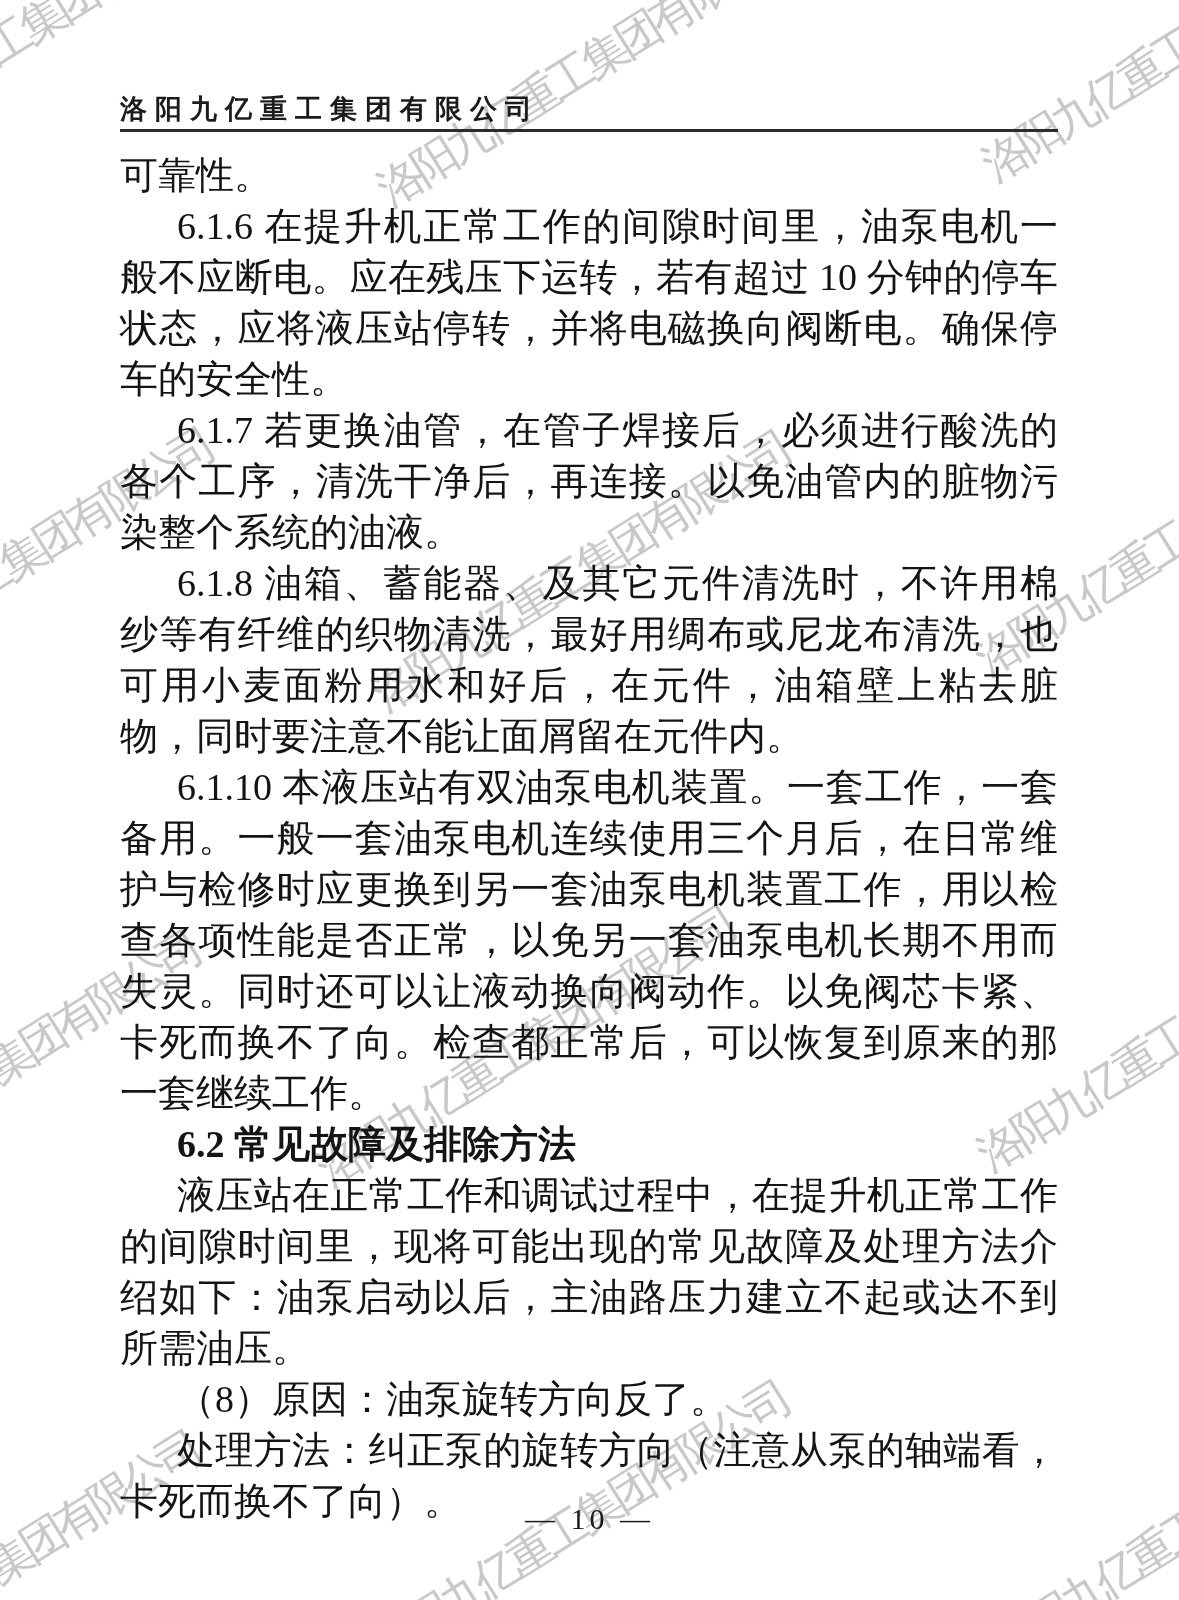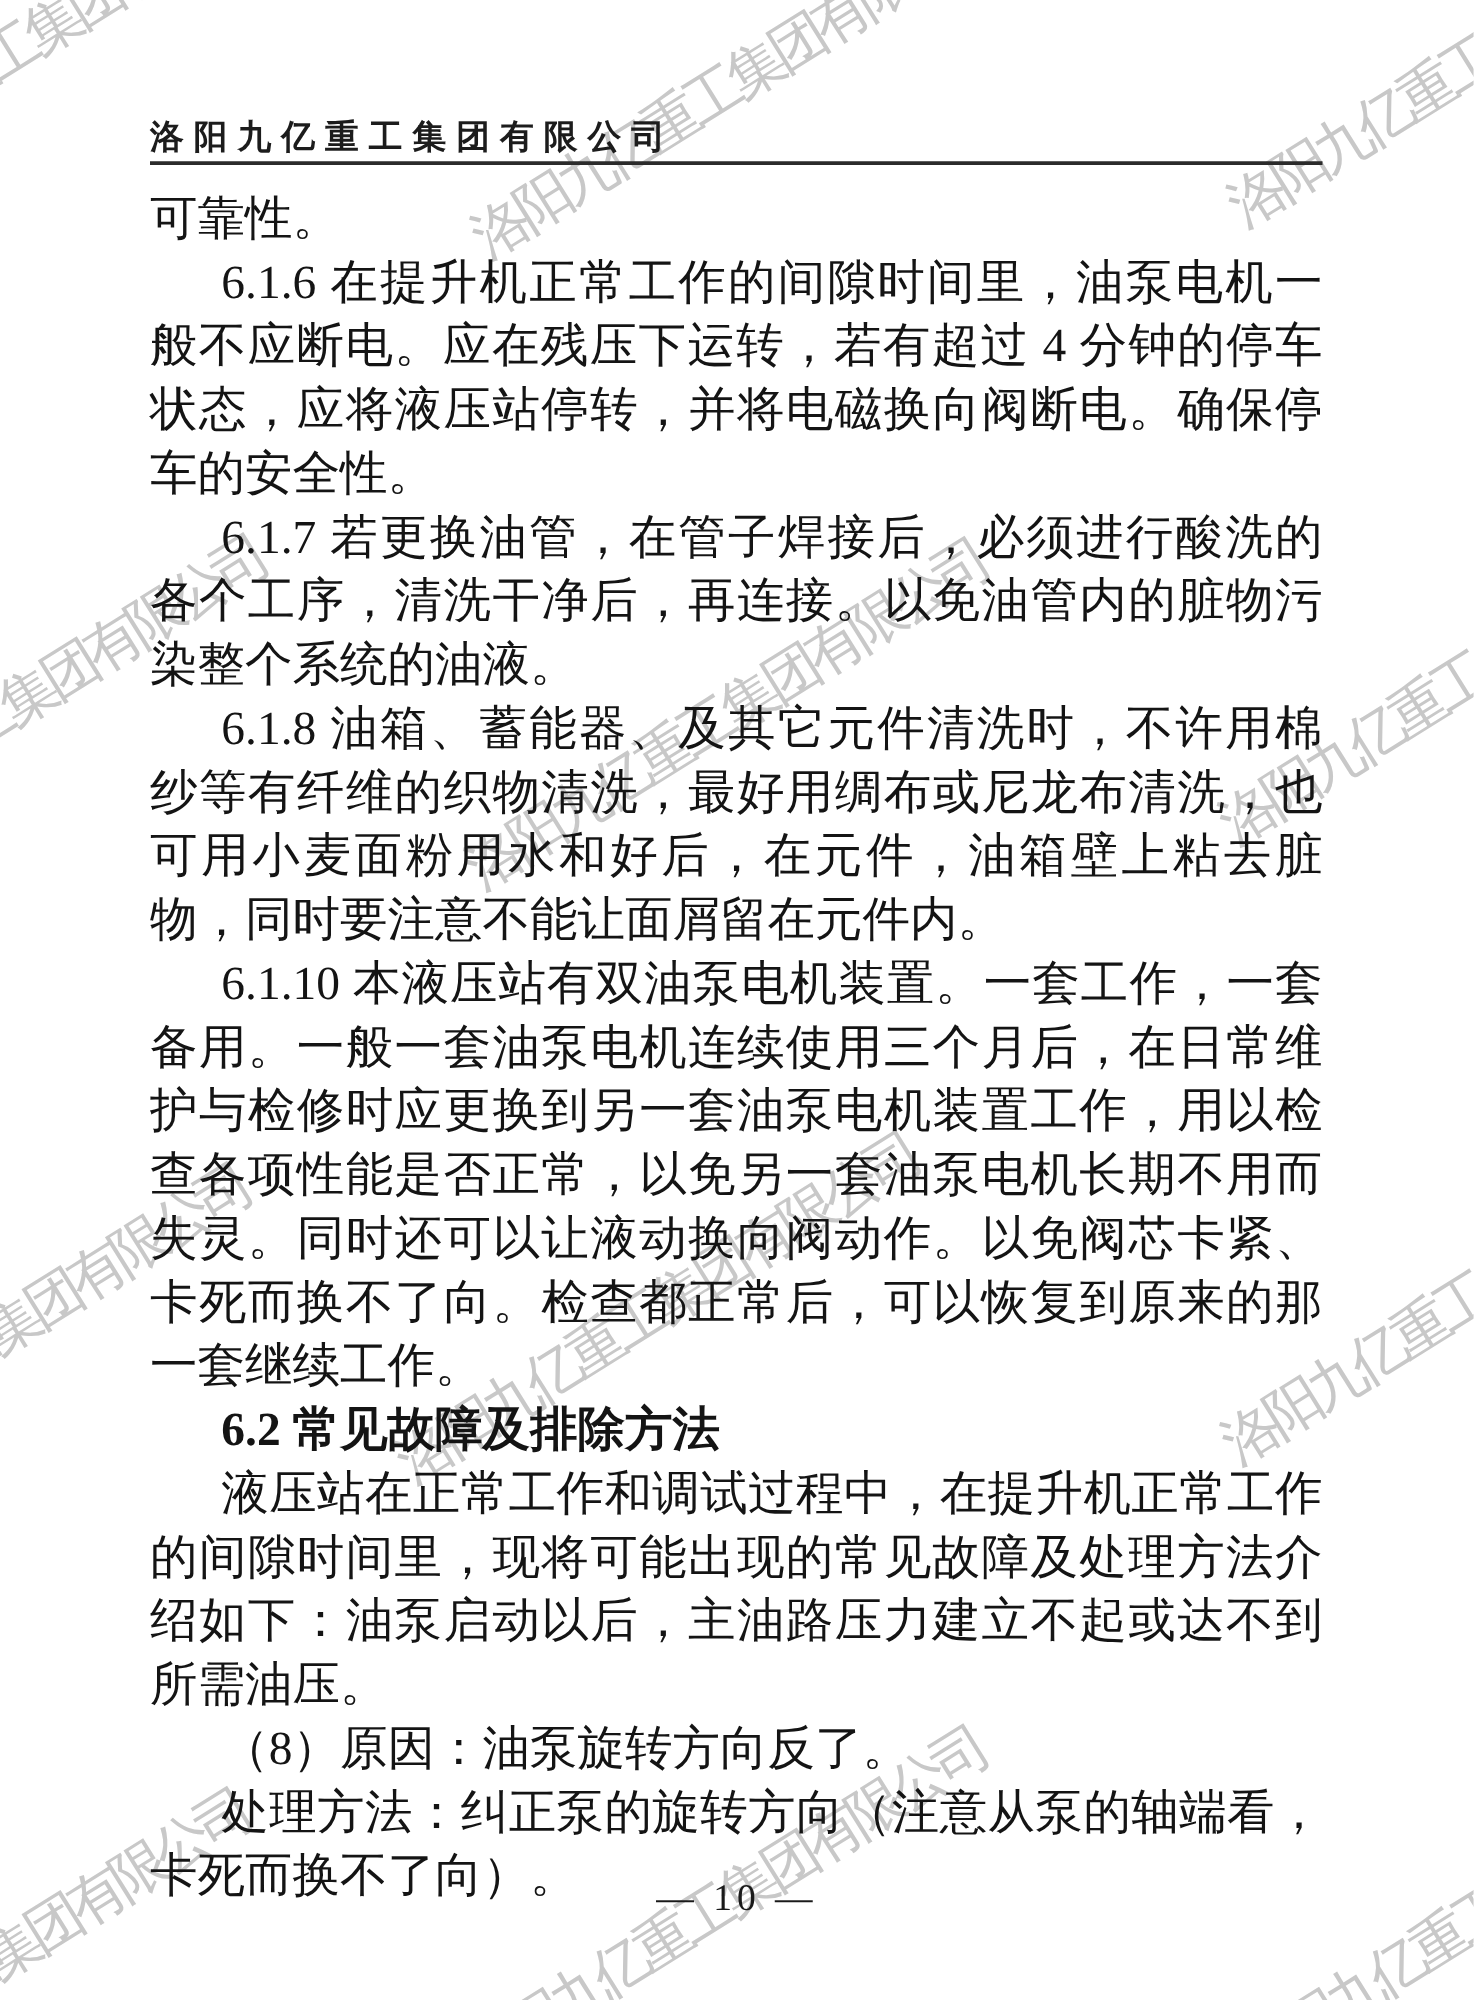--- a/index.html
+++ b/index.html
@@ -112,21 +112,21 @@
       <div class="watermark" style="left: 985px; top: 1630px; color: rgb(200, 200, 200);">洛阳九亿重工集团有限公司</div>
     </div>
 
   <div class="header">
     <div class="company-name">洛阳九亿重工集团有限公司</div>
     <div class="header-rule"></div>
   </div>
 
   <div class="doc-body">
       <p class="plain">可靠性。</p>
-      <p class="indent">6.1.6 在提升机正常工作的间隙时间里，油泵电机一般不应断电。应在残压下运转，若有超过 4 分钟的停车状态，应将液压站停转，并将电磁换向阀断电。确保停车的安全性。</p>
+      <p class="indent">6.1.6 在提升机正常工作的间隙时间里，油泵电机一般不应断电。应在残压下运转，若有超过 10 分钟的停车状态，应将液压站停转，并将电磁换向阀断电。确保停车的安全性。</p>
       <p class="indent">6.1.7 若更换油管，在管子焊接后，必须进行酸洗的各个工序，清洗干净后，再连接。以免油管内的脏物污染整个系统的油液。</p>
       <p class="indent">6.1.8 油箱、蓄能器、及其它元件清洗时，不许用棉纱等有纤维的织物清洗，最好用绸布或尼龙布清洗，也可用小麦面粉用水和好后，在元件，油箱壁上粘去脏物，同时要注意不能让面屑留在元件内。</p>
       <p class="indent">6.1.10 本液压站有双油泵电机装置。一套工作，一套备用。一般一套油泵电机连续使用三个月后，在日常维护与检修时应更换到另一套油泵电机装置工作，用以检查各项性能是否正常，以免另一套油泵电机长期不用而失灵。同时还可以让液动换向阀动作。以免阀芯卡紧、卡死而换不了向。检查都正常后，可以恢复到原来的那一套继续工作。</p>
       <p class="heading">6.2 常见故障及排除方法</p>
       <p class="indent">液压站在正常工作和调试过程中，在提升机正常工作的间隙时间里，现将可能出现的常见故障及处理方法介绍如下：油泵启动以后，主油路压力建立不起或达不到所需油压。</p>
       <p class="indent">（8）原因：油泵旋转方向反了。</p>
       <p class="indent">处理方法：纠正泵的旋转方向（注意从泵的轴端看，卡死而换不了向）。</p>
     </div>
 
   <div class="footer">

